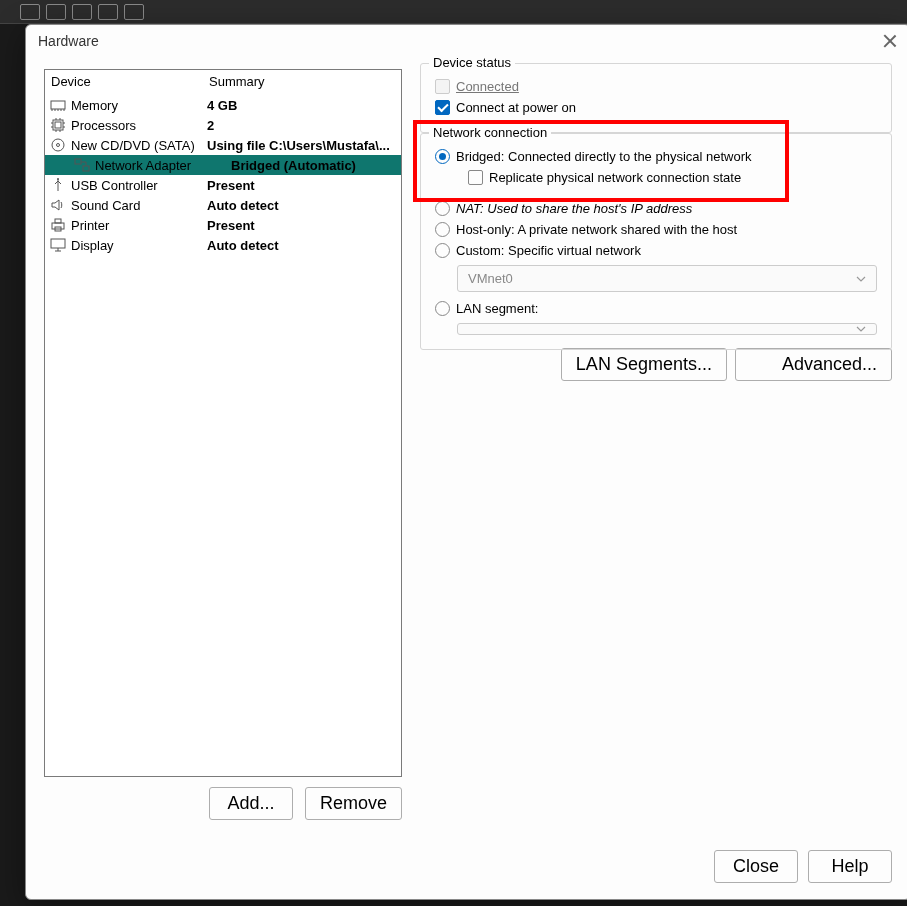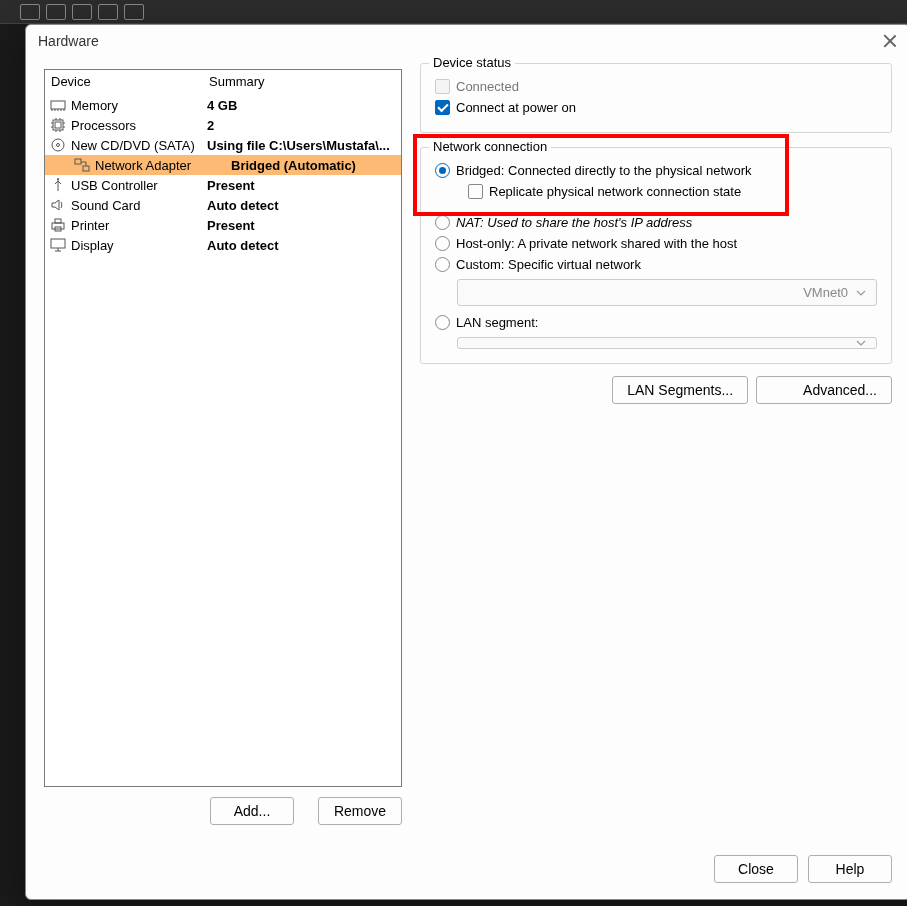--- a/index.html
+++ b/index.html
@@ -91,21 +91,21 @@
     }
     .col-dev { width: 158px; }
     .col-sum { flex: 1; }
     .device-row {
       display: flex;
       align-items: center;
       padding: 2px 4px;
       cursor: default;
     }
     .device-row.selected {
-      background: #fdba74;
+      background: #0f766e;
       padding-left: 28px;
     }
     .device-row .dicon {
       width: 18px; height: 16px;
       display: inline-flex;
       align-items: center;
       justify-content: center;
       margin-right: 4px;
       color: #555;
       flex-shrink: 0;
@@ -119,39 +119,38 @@
     .device-row .dsum {
       flex: 1;
       white-space: nowrap;
       overflow: hidden;
       text-overflow: ellipsis;
       font-weight: bold;
     }
     .left-btns {
       display: flex;
       justify-content: flex-end;
-      gap: 24px;
+      gap: 12px;
       margin-top: 10px;
     }
     .btn {
       min-width: 84px;
       padding: 5px 14px;
       background: #fdfdfd;
       border: 1px solid #adadad;
       border-radius: 3px;
-      font-size: 14px;
+      font-size: 18px;
       color: #000;
       cursor: pointer;
       text-align: center;
     }
     .right-pane {
       flex: 1;
       display: flex;
       flex-direction: column;
-      gap: 14px;
     }
     .groupbox {
       border: 1px solid #d6d6d6;
       border-radius: 3px;
       padding: 12px 14px 14px 14px;
       position: relative;
     }
     .groupbox .legend {
       position: absolute;
       top: -9px;
@@ -211,33 +210,33 @@
       border-color: #0067c0;
       border-width: 1.5px;
     }
     .radio.checked::after {
       content: "";
       width: 7px; height: 7px;
       border-radius: 50%;
       background: #0067c0;
     }
     .indent { margin-left: 33px; }
-    .disabled-text { color: #777; }
+    .disabled-text { color: #777; text-decoration: underline; }
     .select {
       margin-left: 22px;
       margin-top: 4px;
       width: 420px;
       border: 1px solid #ccc;
       border-radius: 3px;
       padding: 5px 28px 5px 10px;
       color: #777;
       background: #fff;
       position: relative;
     }
-    .select.disabled { color: #888; background: #fafafa; text-align: right;}
+    .select.disabled { color: #888; background: #fafafa;}
     .select .chev {
       position: absolute;
       right: 10px; top: 50%;
       transform: translateY(-50%);
       color: #777;
     }
     .right-btns {
       display: flex;
       justify-content: flex-end;
       gap: 8px;

